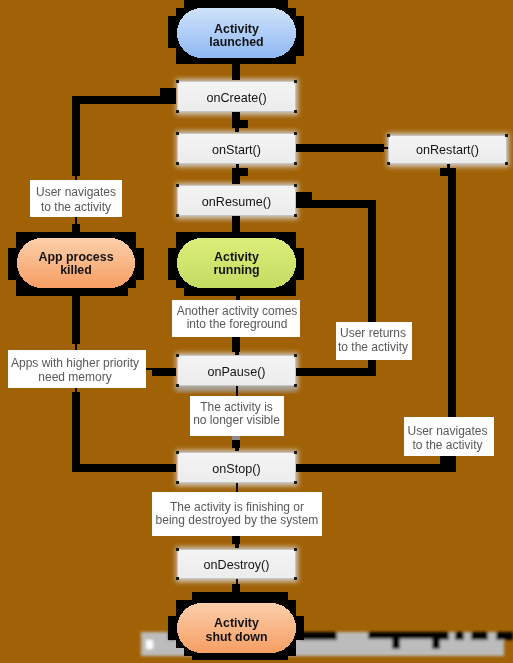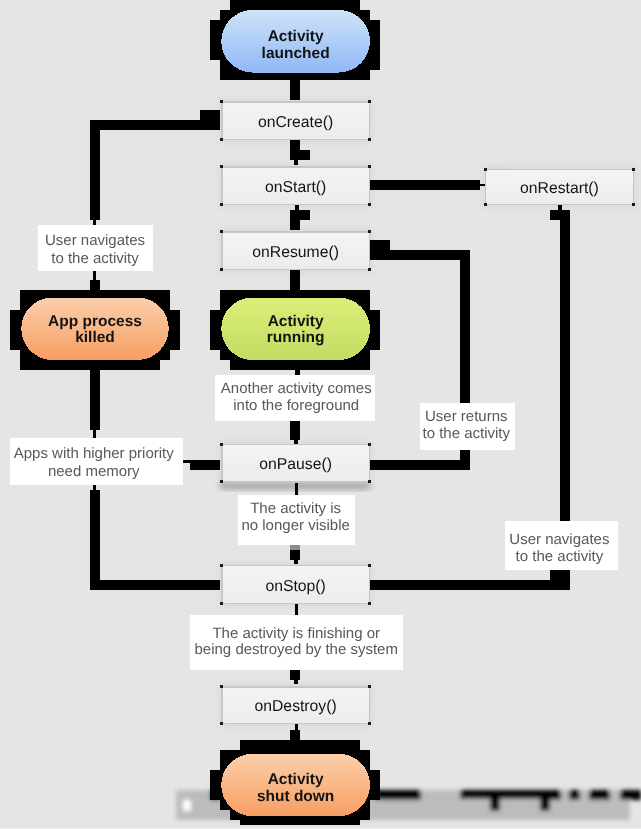--- a/index.html
+++ b/index.html
@@ -1,17 +1,17 @@
 <!DOCTYPE html>
 <html><head>
 <meta charset="utf-8">
 <style>
   html,body{margin:0;padding:0;background:#ffffff;}
   body{width:513px;height:663px;overflow:hidden;font-family:"Liberation Sans",sans-serif;}
-  #stage{position:relative;width:513px;height:663px;background:#e5e5e5;overflow:hidden;}
+  #stage{position:relative;width:513px;height:663px;background:#a16207;overflow:hidden;}
   #stage svg{display:block;position:absolute;left:0;top:0;}
   text{dominant-baseline:alphabetic;}
   .ann{font-family:"Liberation Sans",sans-serif;font-size:12px;fill:#595959;text-anchor:middle;}
   .cb{font-family:"Liberation Sans",sans-serif;font-size:12.6px;fill:#141414;text-anchor:middle;}
   .st{font-family:"Liberation Sans",sans-serif;font-size:12.4px;font-weight:bold;fill:#131313;text-anchor:middle;}
 </style>
 </head>
 <body>
 
 <div id="stage">

